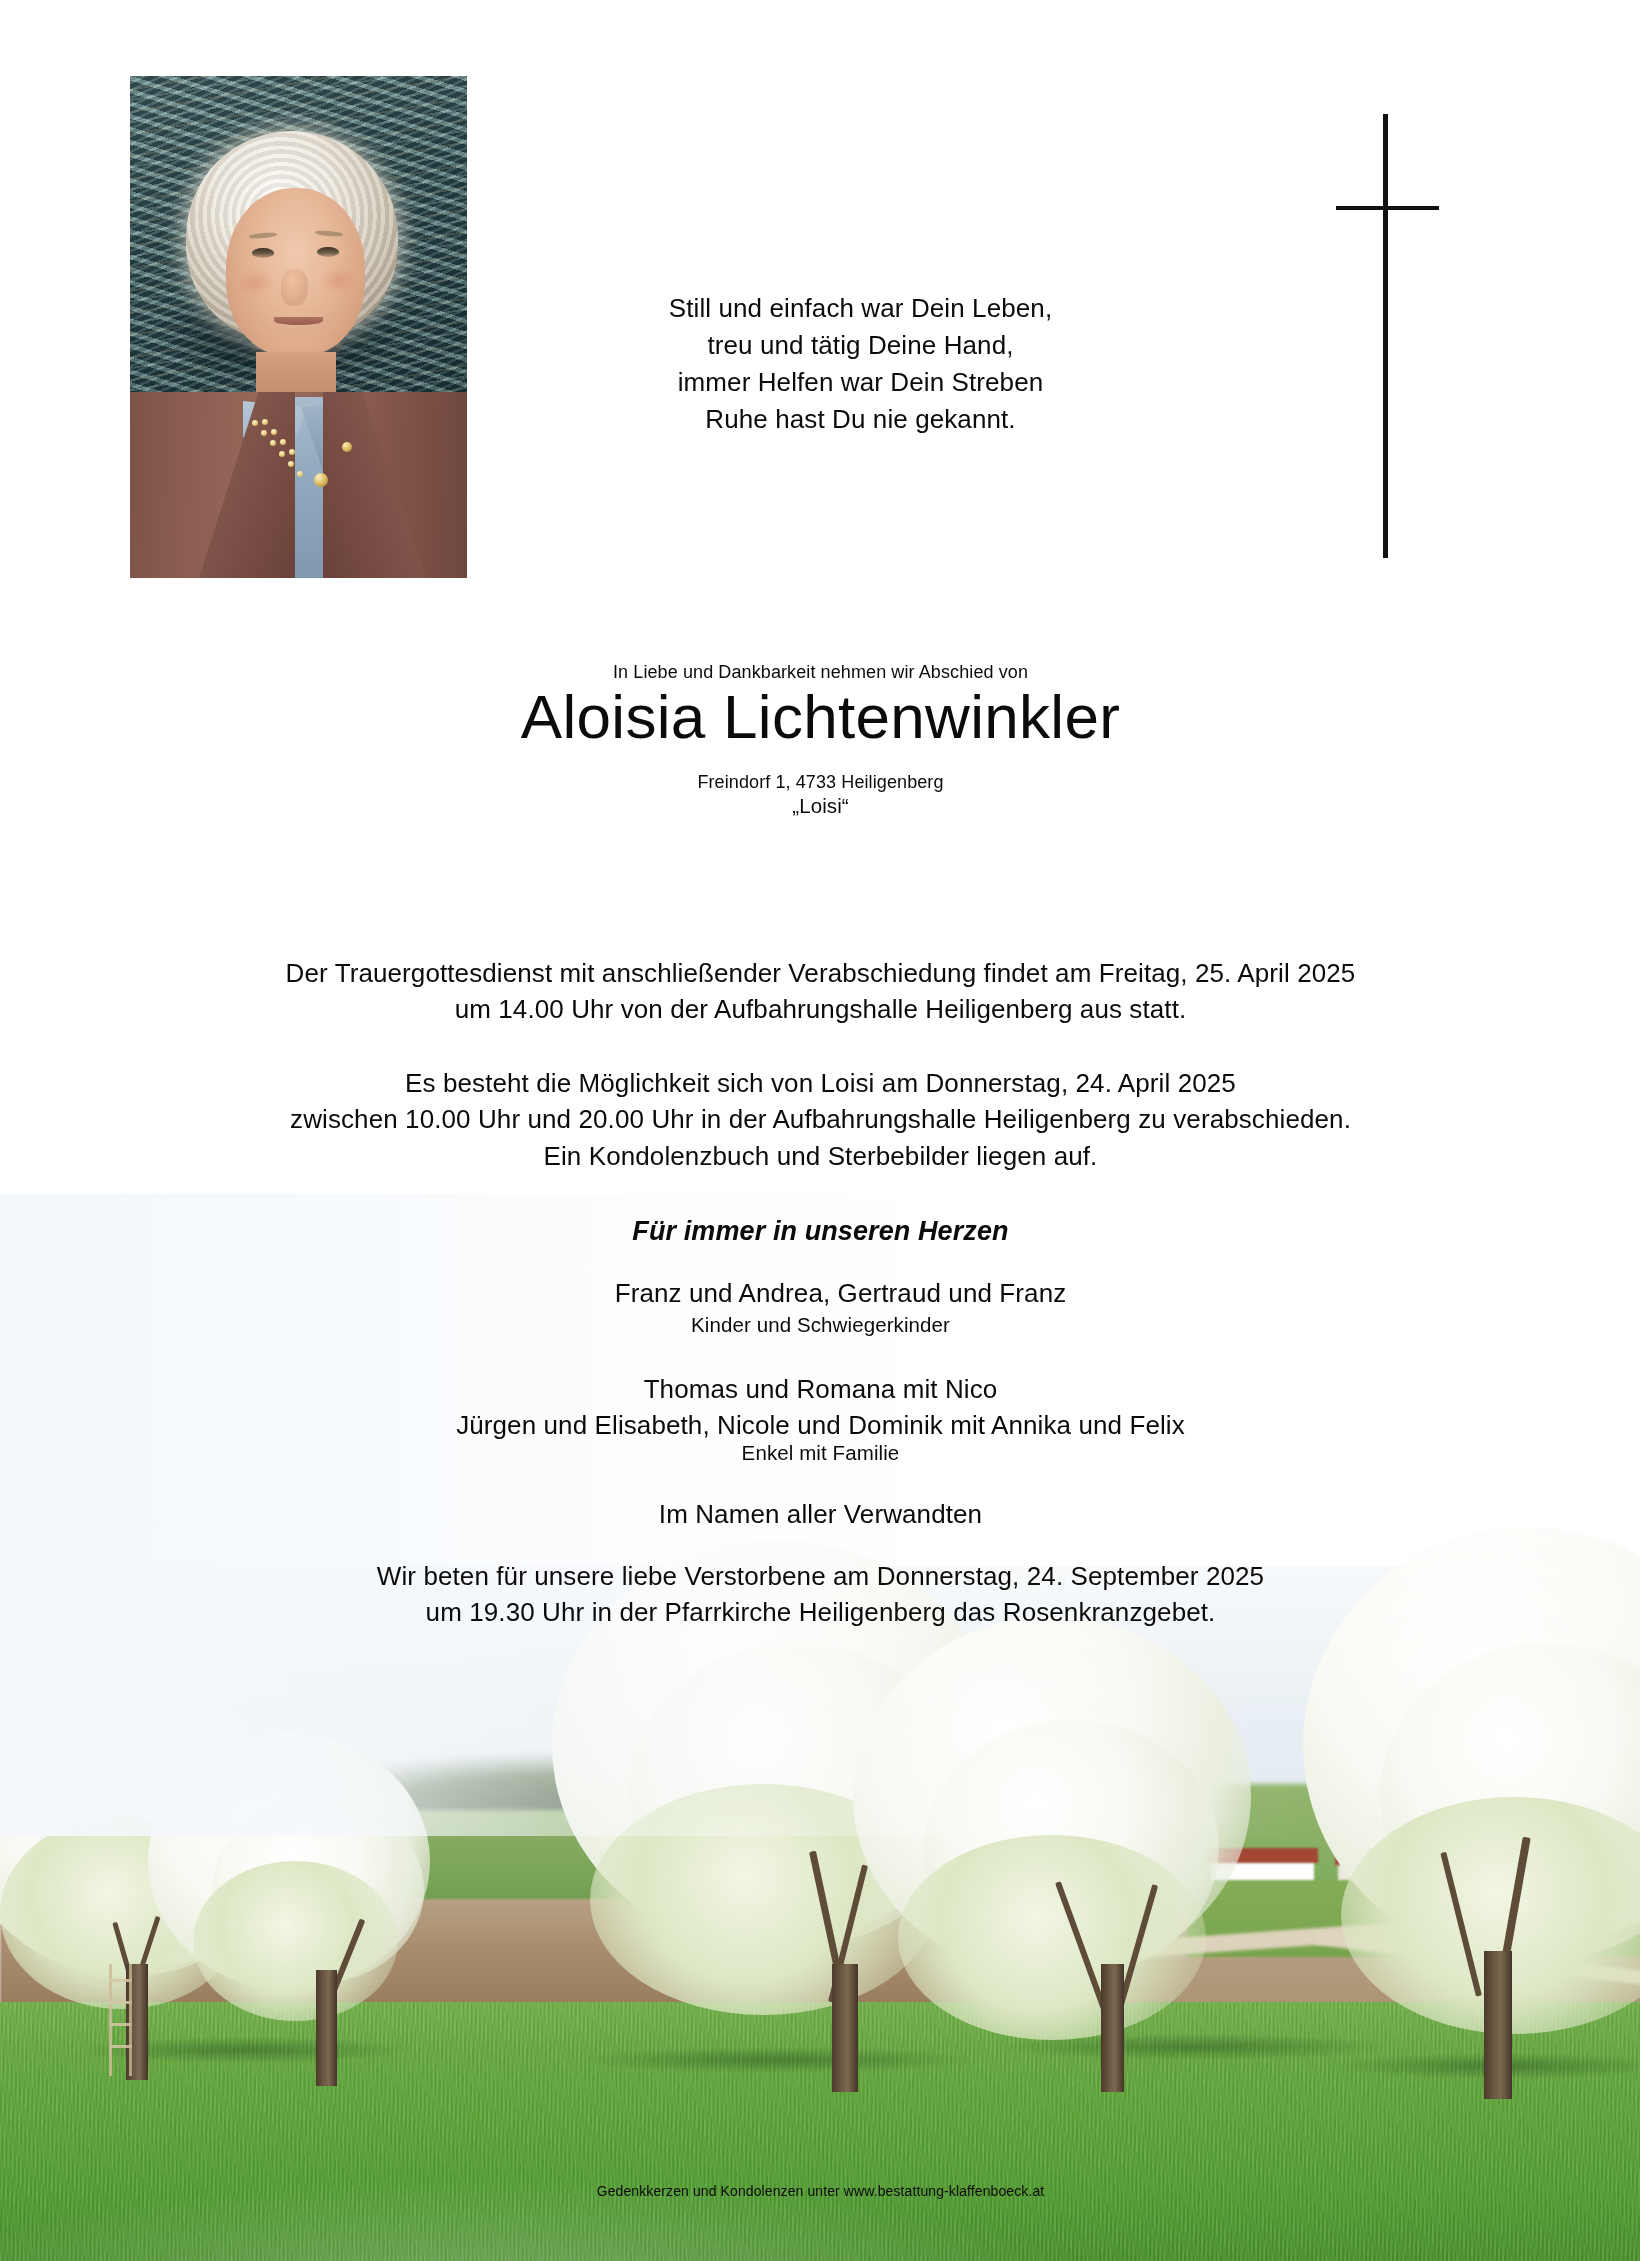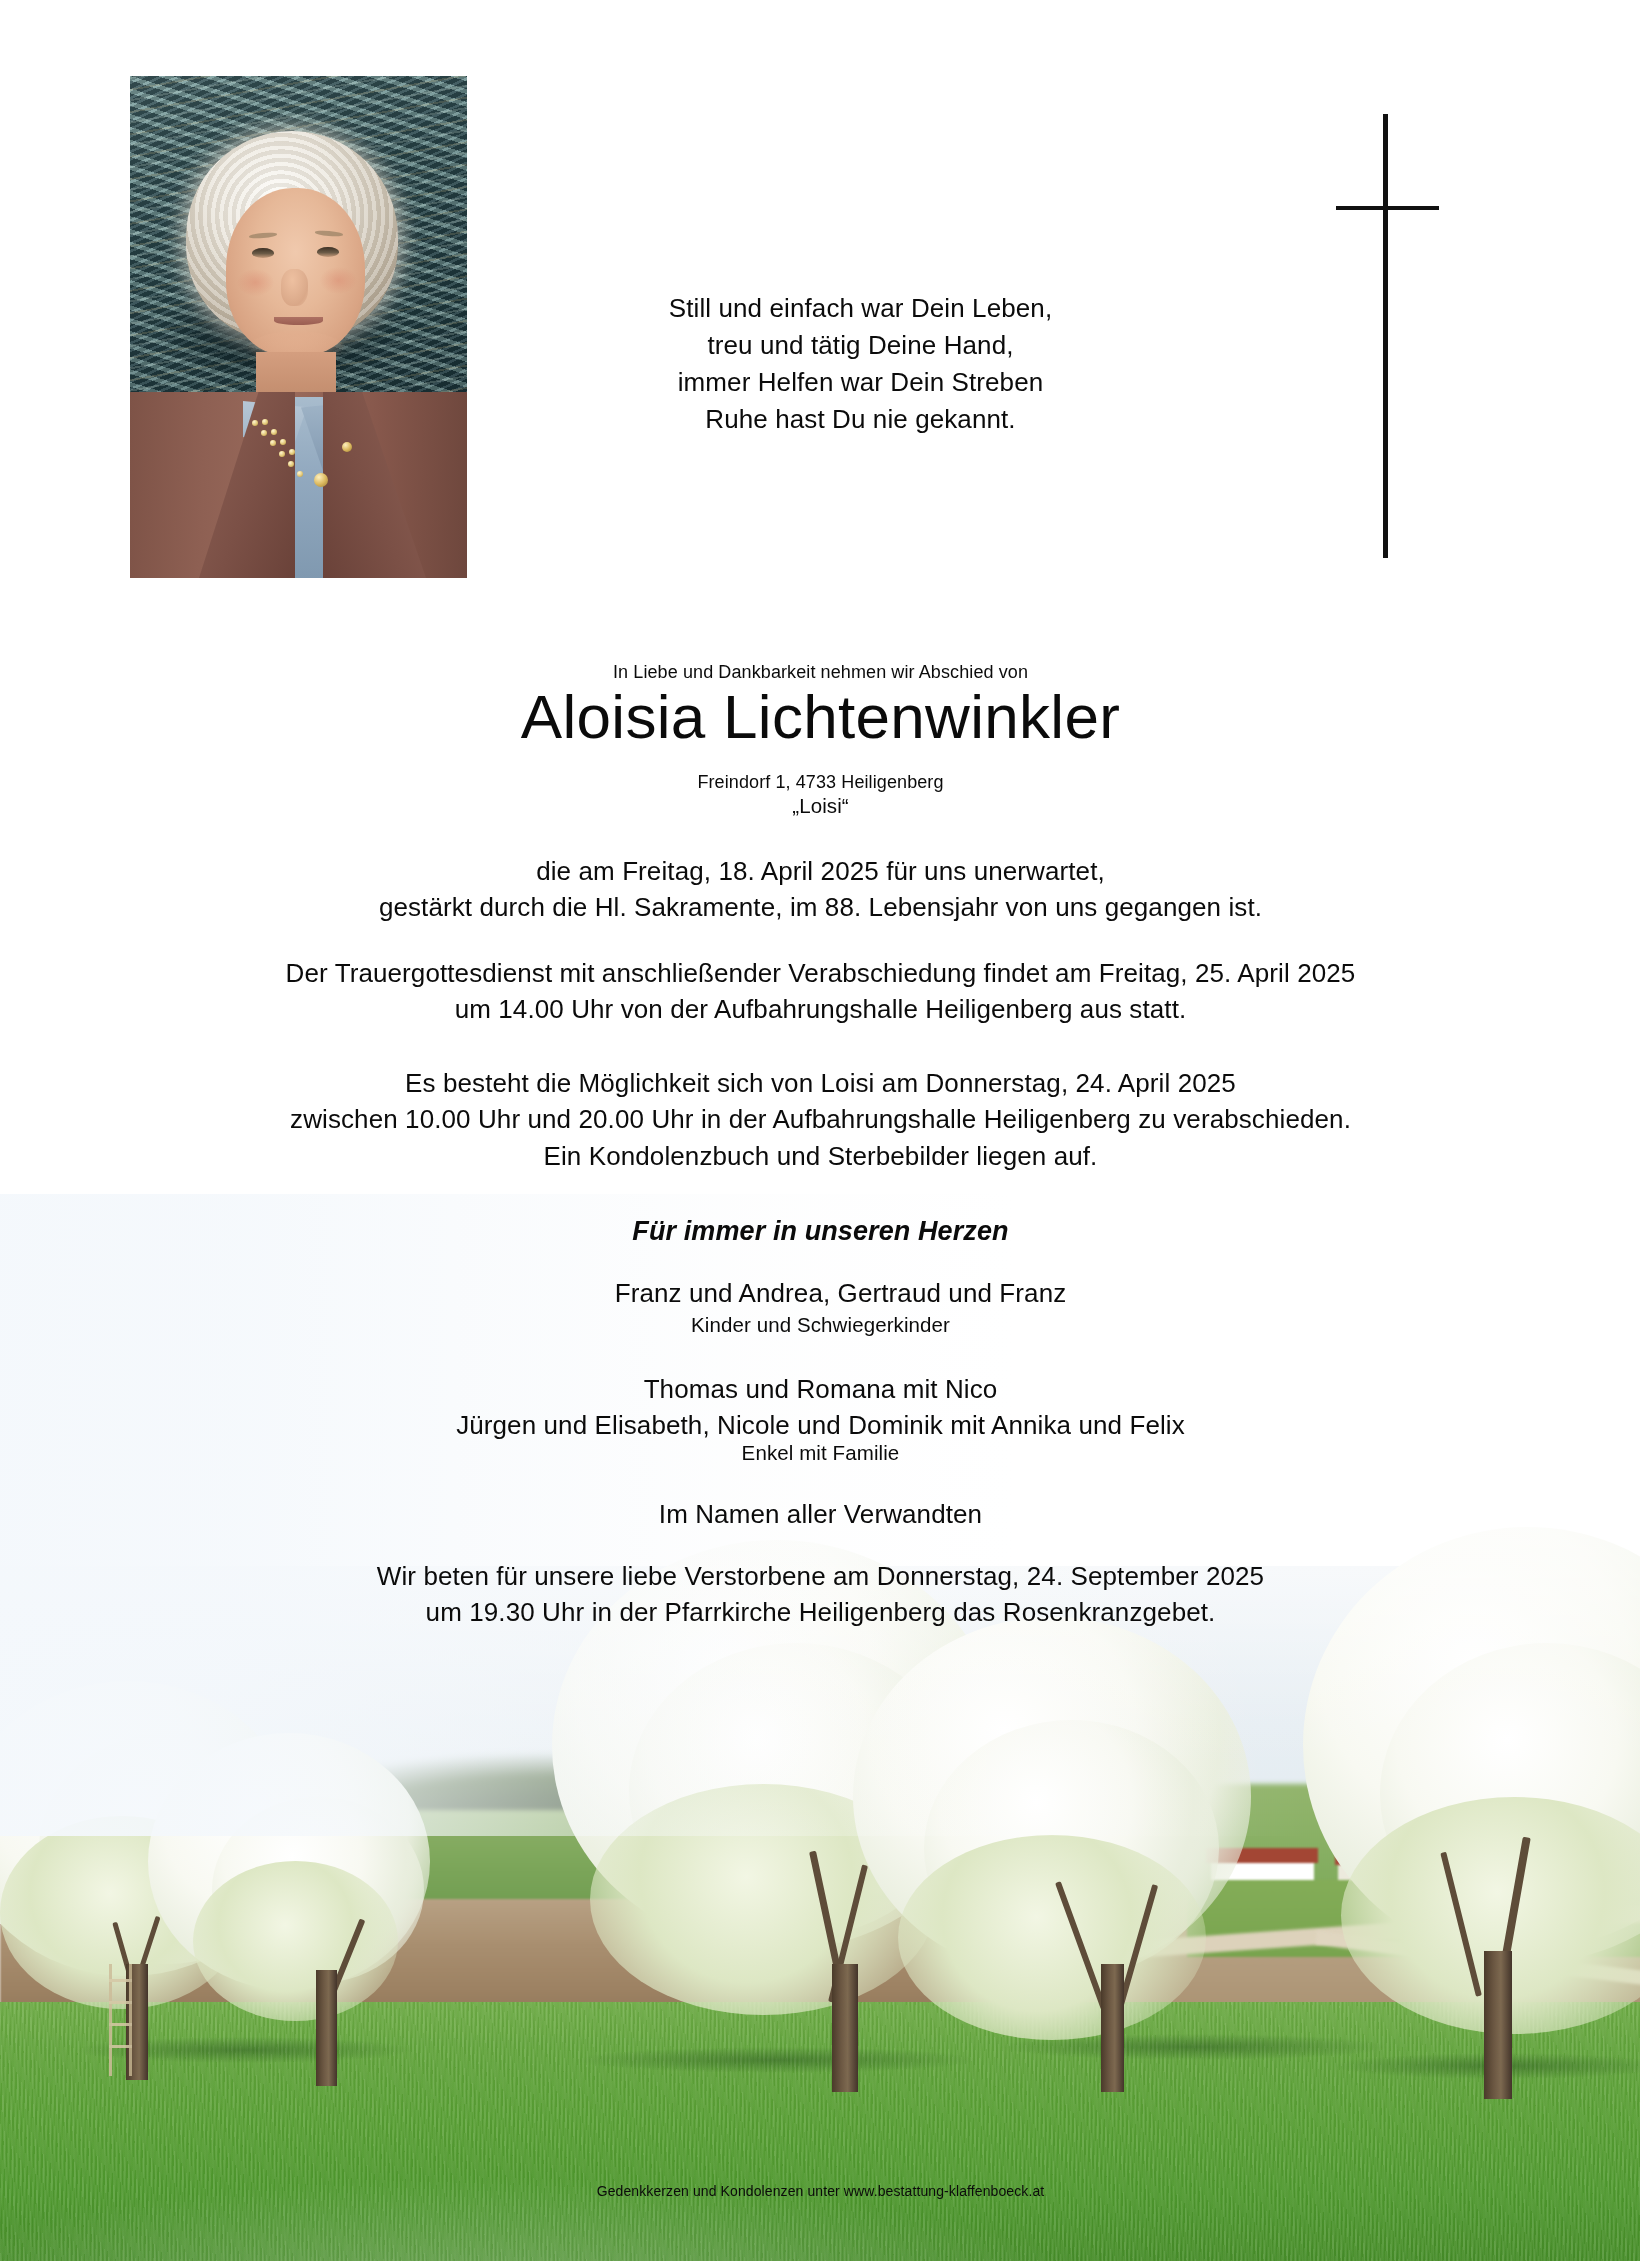--- a/index.html
+++ b/index.html
@@ -333,24 +333,20 @@
     <div>treu und tätig Deine Hand,</div>
     <div>immer Helfen war Dein Streben</div>
     <div>Ruhe hast Du nie gekannt.</div>
   </div>
 
   <div class="tx lead">In Liebe und Dankbarkeit nehmen wir Abschied von</div>
   <div class="tx name">Aloisia Lichtenwinkler</div>
   <div class="tx addr">Freindorf 1, 4733 Heiligenberg</div>
   <div class="tx nick">„Loisi“</div>
 
-  <div class="tx death">
-    <div>die am Freitag, 18. April 2025 für uns unerwartet,</div>
-    <div>gestärkt durch die Hl. Sakramente, im 88. Lebensjahr von uns gegangen ist.</div>
-  </div>
 
   <div class="tx service">
     <div>Der Trauergottesdienst mit anschließender Verabschiedung findet am Freitag, 25. April 2025</div>
     <div>um 14.00 Uhr von der Aufbahrungshalle Heiligenberg aus statt.</div>
   </div>
 
   <div class="tx viewing">
     <div>Es besteht die Möglichkeit sich von Loisi am Donnerstag, 24. April 2025</div>
     <div>zwischen 10.00 Uhr und 20.00 Uhr in der Aufbahrungshalle Heiligenberg zu verabschieden.</div>
     <div>Ein Kondolenzbuch und Sterbebilder liegen auf.</div>

